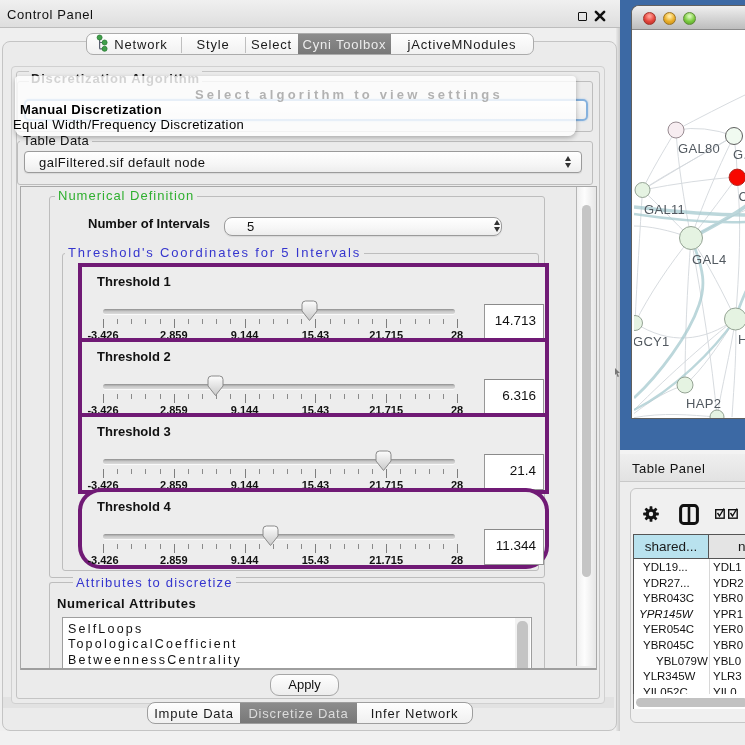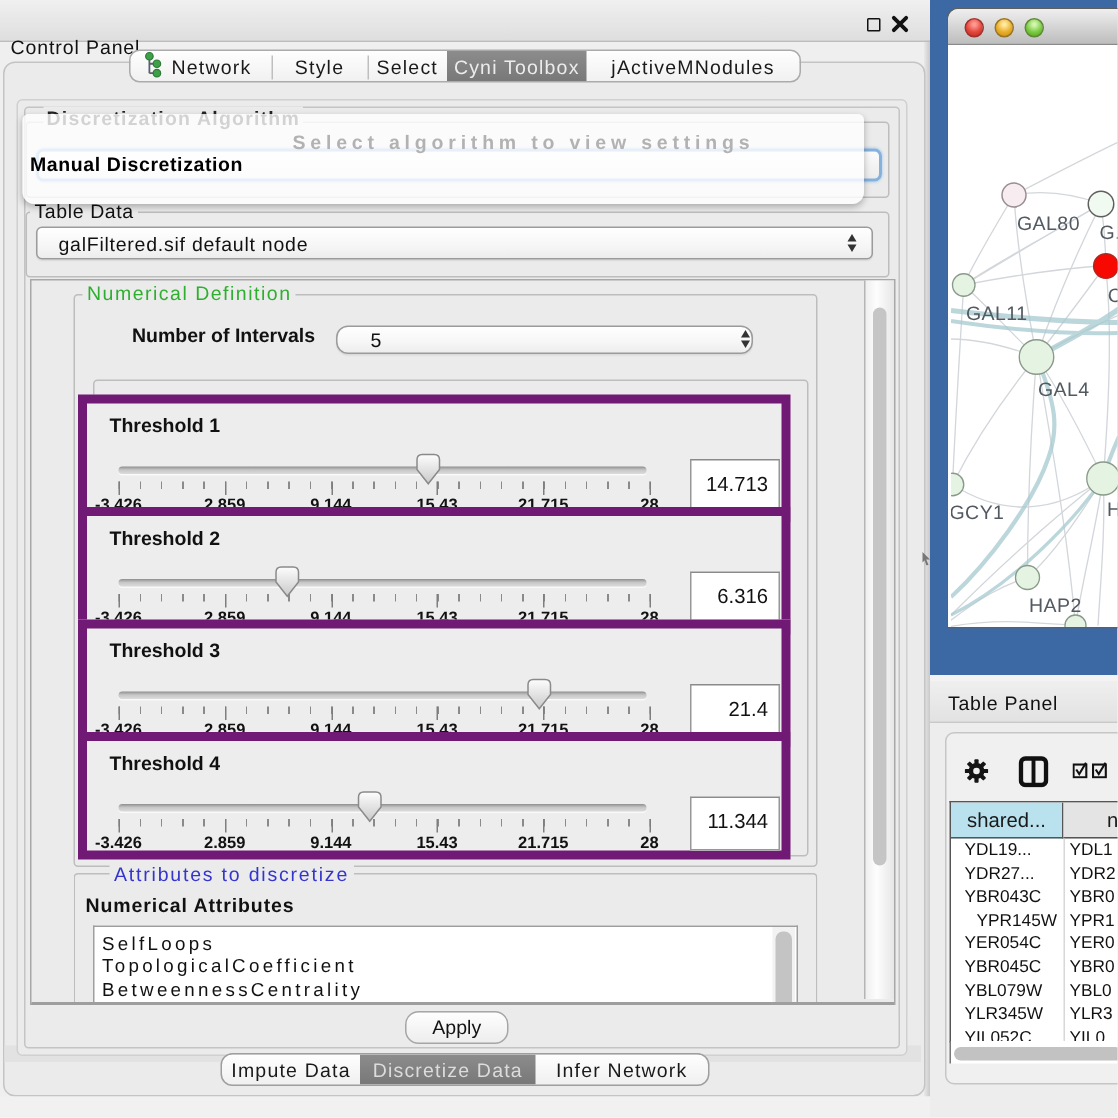--- a/index.html
+++ b/index.html
@@ -4,40 +4,40 @@
 <style>
   html,body{margin:0;padding:0;}
   body{width:745px;height:745px;overflow:hidden;font-family:"Liberation Sans",sans-serif;}
   #root{position:relative;width:745px;height:745px;background:#EFEFEF;}
   .abs{position:absolute;}
   .grouplbl{position:absolute;font-size:13px;background:#EBEBEB;padding:0 3px;line-height:13px;}
   .gbox{position:absolute;border:1px solid #BDBDBD;border-radius:3px;}
   .combo{position:absolute;border:1px solid #9B9B9B;border-radius:5px;background:linear-gradient(#FFFFFF,#F6F6F6 60%,#EDEDED);box-shadow:0 1px 1px rgba(0,0,0,0.08);}
   .arr{position:absolute;width:0;height:0;}
   .tseg{position:absolute;top:0;height:100%;display:flex;align-items:center;justify-content:center;font-size:13px;letter-spacing:0.8px;color:#1A1A1A;}
-  .thpanel{position:absolute;left:52px;width:463px;height:73px;border:6px solid #701a75;background:#EDEDED;}
+  .thpanel{position:absolute;left:78px;width:463px;height:73px;border:4px solid #701a75;background:#EDEDED;}
   .thlabel{position:absolute;left:15px;top:7px;font-size:13px;font-weight:bold;color:#111;}
   .track{position:absolute;left:21px;top:42px;width:352px;height:5px;border-radius:3px;background:linear-gradient(#8E8E8E,#C6C6C6 45%,#DCDCDC);box-shadow:0 1px 0 rgba(255,255,255,.7);}
   .minor{position:absolute;left:21px;top:52px;width:354px;height:5px;background:repeating-linear-gradient(90deg,#8A8A8A 0px,#8A8A8A 1px,transparent 1px,transparent 14.16px);}
   .major{position:absolute;top:52px;width:1px;height:9px;background:#7E7E7E;}
   .tick-lbl{position:absolute;top:62px;font-size:11px;font-weight:bold;color:#111;transform:translateX(-50%);white-space:nowrap;}
   .vbox{position:absolute;left:402px;top:37px;width:51px;height:34px;background:#fff;border:1px solid #979797;border-top-color:#8A8A8A;font-size:13.5px;color:#111;text-align:right;line-height:32px;padding-right:7px;}
   .thumb{position:absolute;top:33px;width:19px;height:22px;}
   .seg-dark{background:linear-gradient(#8C8C8C,#787878);color:#E9E9E9;}
   .row{position:absolute;left:0;width:100%;font-size:11.5px;color:#111;}
 </style>
 </head>
 <body>
 <div id="root">
 
   <div class="abs" style="left:0;top:0;width:620px;height:731px;background:#EFEFEF;"></div>
   <div class="abs" style="left:616px;top:0;width:4px;height:731px;background:linear-gradient(90deg,#E9E9E9,#C9C9C9);"></div>
 
   <div class="abs" style="left:0;top:0;width:620px;height:27px;background:linear-gradient(#F0F0F0,#DEDEDE);border-bottom:1px solid #BDBDBD;"></div>
-  <div class="abs" style="left:7px;top:24px;font-size:13px;letter-spacing:0.6px;color:#111;">Control Panel</div>
+  <div class="abs" style="left:7px;top:7px;font-size:13px;letter-spacing:0.6px;color:#111;">Control Panel</div>
   <div class="abs" style="left:578px;top:12px;width:7px;height:7px;border:1.6px solid #111;border-radius:1px;"></div>
   <svg class="abs" style="left:594px;top:10px;" width="12" height="12" viewBox="0 0 14 14">
       <path d="M2.2 2.2 L11.8 11.8 M11.8 2.2 L2.2 11.8" stroke="#111" stroke-width="3" stroke-linecap="round"></path>
     </svg>
 
   <div class="abs" style="left:2px;top:41px;width:613px;height:688px;background:#EBEBEB;border:1px solid #C4C4C4;border-radius:8px;"></div>
   <div class="abs" style="left:3px;top:697px;width:611px;height:11px;background:#E2E2E2;"></div>
 
   <div class="abs" style="left:86px;top:33px;width:446px;height:20px;border:1px solid #ABABAB;border-radius:7px;background:linear-gradient(#FEFEFE,#F1F1F1);overflow:hidden;">
     <div class="tseg" style="left:0;width:94px;">
@@ -83,20 +83,21 @@
   <div class="grouplbl" style="left:55px;top:189px;color:#2FAF2F;letter-spacing:1.0px;">Numerical Definition</div>
 
   <div class="abs" style="left:88px;top:216px;font-size:13px;font-weight:bold;color:#111;">Number of Intervals</div>
   <div class="combo" style="left:224px;top:217px;width:276px;height:17px;border-radius:8px;">
     <div class="abs" style="left:22px;top:1px;font-size:13px;color:#111;">5</div>
     <div class="arr" style="left:269px;top:2px;border-left:3.5px solid transparent;border-right:3.5px solid transparent;border-bottom:5px solid #333;"></div>
     <div class="arr" style="left:269px;top:9px;border-left:3.5px solid transparent;border-right:3.5px solid transparent;border-top:5px solid #333;"></div>
   </div>
 
   <div class="gbox" style="left:62px;top:253px;width:475px;height:316px;"></div>
+  <div class="grouplbl" style="left:65px;top:246px;color:#3535CE;letter-spacing:1.8px;">Threshold's Coordinates for 5 Intervals</div>
 
   <div class="thpanel" style="top:263px;">
     <div class="thlabel">Threshold 1</div>
     <div class="track"></div>
     <div class="minor"></div>
     <div class="major" style="left:21px;"></div>
       <div class="major" style="left:91.8px;"></div>
       <div class="major" style="left:162.6px;"></div>
       <div class="major" style="left:233.4px;"></div>
       <div class="major" style="left:304.2px;"></div>
@@ -150,21 +151,21 @@
       <div class="tick-lbl" style="left:162.6px;">9.144</div>
       <div class="tick-lbl" style="left:233.4px;">15.43</div>
       <div class="tick-lbl" style="left:304.2px;">21.715</div>
       <div class="tick-lbl" style="left:375px;">28</div>
     <svg class="thumb" style="left:292px;" width="19" height="22" viewBox="0 0 19 22">
         <path d="M2 4.5 Q2 1 5.5 1 L13.5 1 Q17 1 17 4.5 L17 11 L9.5 20.5 L2 11 Z" fill="url(#thg)" stroke="#8A8A8A" stroke-width="1"></path>
       </svg>
     <div class="vbox">21.4</div>
   </div>
 
-  <div class="thpanel" style="top:488px;">
+  <div class="thpanel" style="top:488px;border-radius:23px;">
     <div class="thlabel">Threshold 4</div>
     <div class="track"></div>
     <div class="minor"></div>
     <div class="major" style="left:21px;"></div>
       <div class="major" style="left:91.8px;"></div>
       <div class="major" style="left:162.6px;"></div>
       <div class="major" style="left:233.4px;"></div>
       <div class="major" style="left:304.2px;"></div>
       <div class="major" style="left:375px;"></div>
     <div class="tick-lbl" style="left:21px;">-3.426</div>
@@ -197,20 +198,21 @@
     <div class="tseg" style="left:0;width:92px;">Impute Data</div>
     <div class="tseg seg-dark" style="left:92px;width:117px;color:#DCDCDC;">Discretize Data</div>
     <div class="tseg" style="left:209px;width:115px;">Infer Network</div>
   </div>
 
   <div class="abs" style="left:0;top:731px;width:620px;height:14px;background:#F1F1F1;"></div>
 
   <div class="abs" style="left:15px;top:76px;width:561px;height:60px;background:rgba(255,255,255,0.80);border-radius:4px 4px 8px 8px;box-shadow:0 2px 5px rgba(0,0,0,0.28);"></div>
   <div class="abs" style="left:195px;top:87px;font-size:13px;font-weight:bold;letter-spacing:3.2px;color:#B2B2B2;">Select algorithm to view settings</div>
   <div class="abs" style="left:20px;top:102px;font-size:13px;font-weight:bold;letter-spacing:0.4px;color:#000;">Manual Discretization</div>
+  <div class="abs" style="left:13px;top:117px;font-size:13px;letter-spacing:0.4px;color:#000;">Equal Width/Frequency Discretization</div>
 
   <svg class="abs" style="left:614px;top:368px;" width="7" height="9" viewBox="0 0 7 9">
       <path d="M1 0 L6 5 L3.5 5 L5 8.5 L3.5 9 L2.5 5.5 L1 7 Z" fill="#777"></path>
     </svg>
 
   <div class="abs" style="left:620px;top:0;width:125px;height:450px;background:#3C69A4;"></div>
   <div class="abs" style="left:620px;top:450px;width:125px;height:295px;background:#EDEDED;"></div>
 
   <div class="abs" style="left:631px;top:5px;width:114px;height:412px;border:1px solid #5F5F5F;border-right:none;border-radius:8px 0 0 0;background:#FFF;overflow:hidden;">
     <div class="abs" style="left:0;top:0;width:114px;height:23px;background:linear-gradient(#EFEFEF,#BDBDBD);border-bottom:1px solid #8A8A8A;"></div>
@@ -319,24 +321,24 @@
   </svg>
 
   <div class="abs" style="left:633px;top:534px;width:112px;height:160px;background:#FFF;border-left:1px solid #555;border-top:1px solid #555;overflow:hidden;">
     <div class="abs" style="left:0;top:0;width:74px;height:23px;background:#B9E2EE;border-right:1px solid #555;border-bottom:1px solid #555;text-align:center;font-size:13.5px;color:#1A1A1A;line-height:23px;">shared...</div>
     <div class="abs" style="left:75px;top:0;width:37px;height:23px;background:#E4E4E4;border-bottom:1px solid #555;"></div>
     <div class="abs" style="left:104px;top:4px;font-size:13.5px;color:#1A1A1A;">n</div>
     <div class="abs" style="left:75px;top:24px;width:1px;height:136px;background:#D8D8D8;"></div>
     <div class="row" style="top:26px;"><span style="margin-left:9px;">YDL19...</span><span style="position:absolute;left:79px;">YDL1</span></div>
     <div class="row" style="top:41.6px;"><span style="margin-left:9px;">YDR27...</span><span style="position:absolute;left:79px;">YDR2</span></div>
     <div class="row" style="top:57.2px;"><span style="margin-left:9px;">YBR043C</span><span style="position:absolute;left:79px;">YBR0</span></div>
-    <div class="row" style="top:72.8px;"><span style="margin-left:17px;">YPR145W</span><span style="position:absolute;left:79px;">YPR1</span></div>
+    <div class="row" style="top:72.8px;"><span style="margin-left:5px;font-style:italic;">YPR145W</span><span style="position:absolute;left:79px;">YPR1</span></div>
     <div class="row" style="top:88.4px;"><span style="margin-left:9px;text-align:right;">YER054C</span><span style="position:absolute;left:79px;">YER0</span></div>
     <div class="row" style="top:104px;"><span style="margin-left:9px;">YBR045C</span><span style="position:absolute;left:79px;">YBR0</span></div>
-    <div class="row" style="top:119.6px;"><span style="margin-left:9px;text-align:right;">YBL079W</span><span style="position:absolute;left:79px;">YBL0</span></div>
+    <div class="row" style="top:119.6px;"><span style="margin-left:22px;text-align:right;">YBL079W</span><span style="position:absolute;left:79px;">YBL0</span></div>
     <div class="row" style="top:135.2px;"><span style="margin-left:9px;">YLR345W</span><span style="position:absolute;left:79px;">YLR3</span></div>
     <div class="row" style="top:150.8px;"><span style="margin-left:9px;">YIL052C</span><span style="position:absolute;left:79px;">YIL0</span></div>
   </div>
 
   <div class="abs" style="left:633px;top:694px;width:1px;height:15px;background:#777;"></div>
   <div class="abs" style="left:634px;top:694px;width:111px;height:15px;background:#FFF;"></div>
   <div class="abs" style="left:636px;top:697.5px;width:112px;height:9px;background:#C2C2C2;border-radius:4.5px;"></div>
 
 </div>
 

